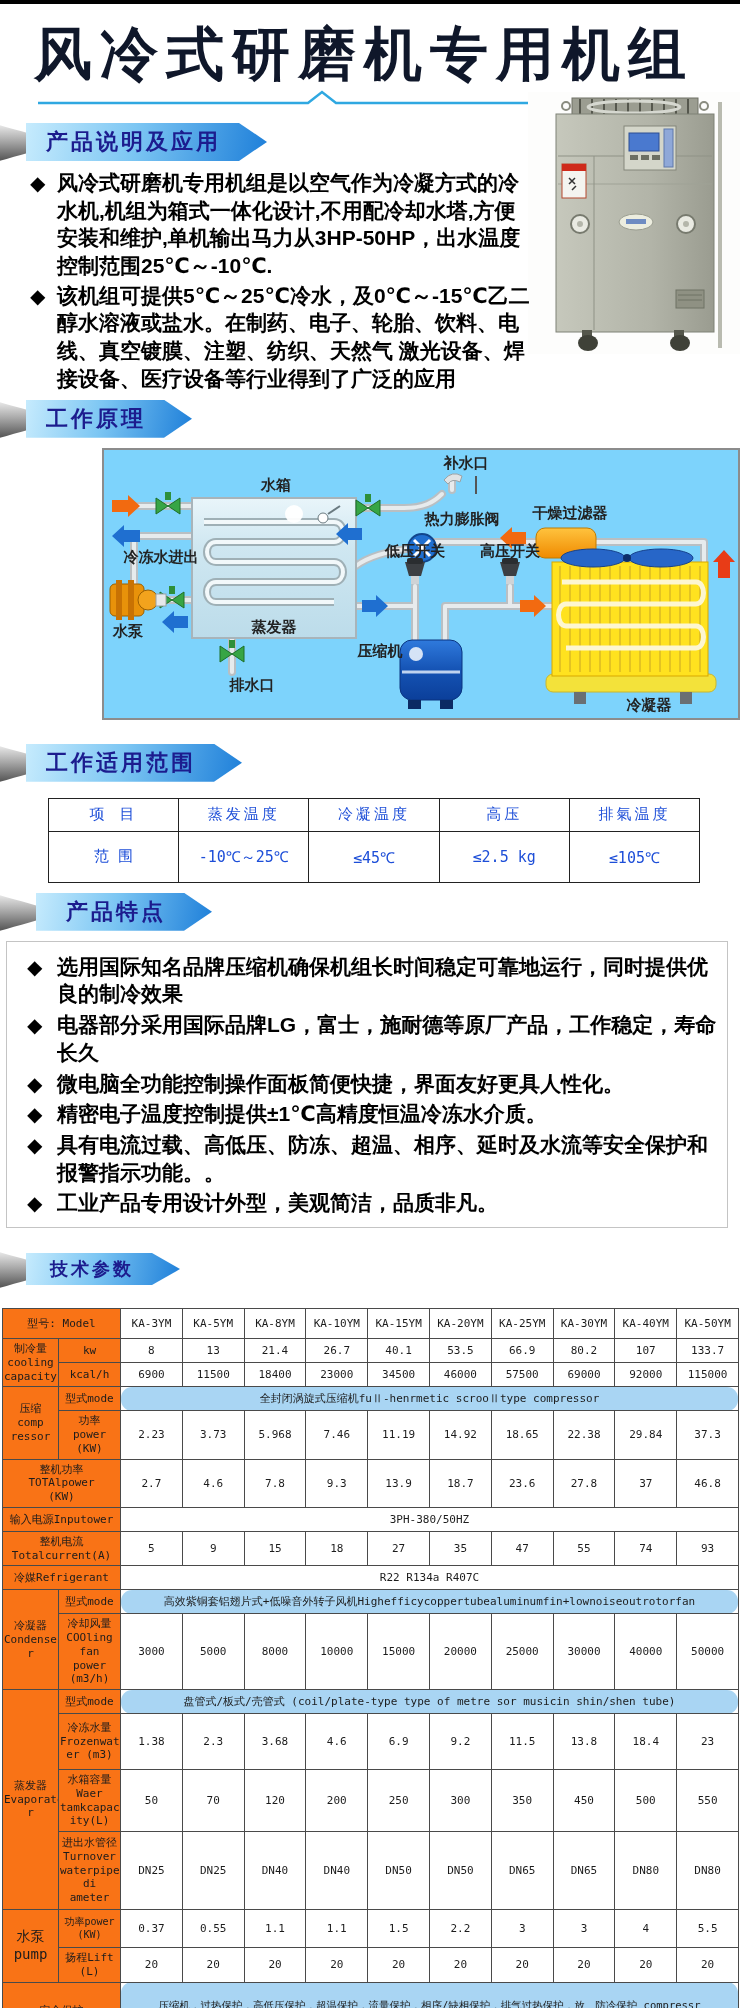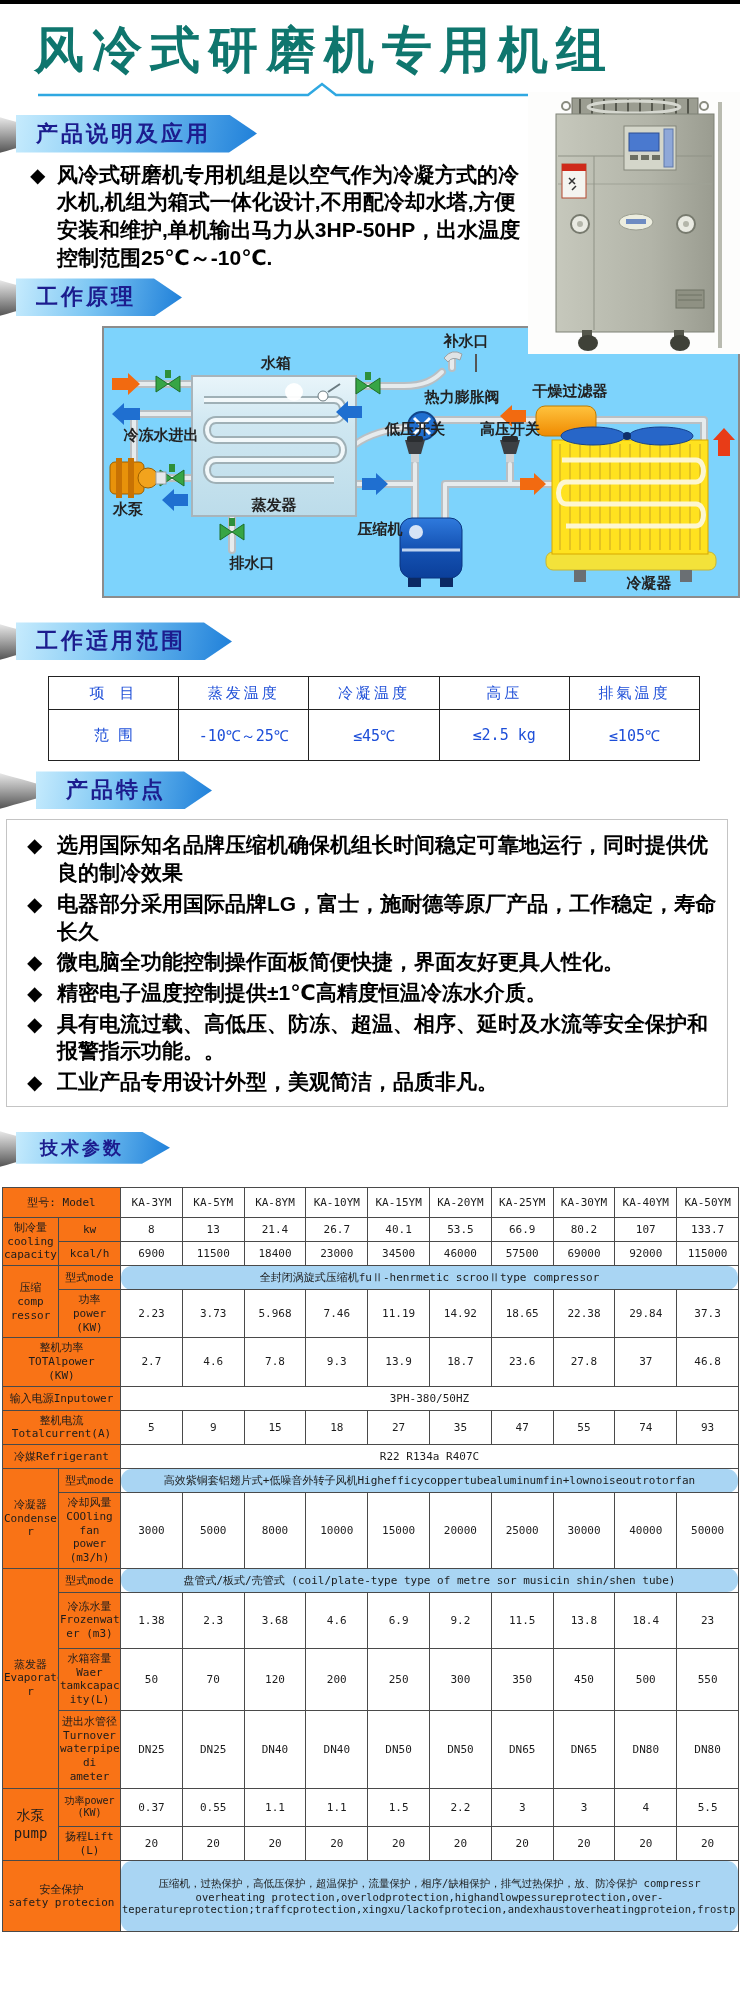--- a/index.html
+++ b/index.html
@@ -1,25 +1,25 @@
 <!DOCTYPE html>
 <html lang="zh"><head>
 <meta charset="utf-8">
 <style>
   html,body{margin:0;padding:0;background:#fff;}
   body{width:740px;font-family:"Liberation Sans","DejaVu Sans",sans-serif;color:#111;position:relative;}
   .topbar{height:4px;background:#000;width:100%;}
   
   .header{padding:20px 0 0 34px;}
-  .page-title{font-size:50px;font-weight:bold;color:#0f766e;letter-spacing:8px;line-height:1.05;font-family:"Liberation Sans",sans-serif;}
+  .page-title{font-size:58px;font-weight:bold;color:#0f172a;letter-spacing:8px;line-height:1.05;font-family:"Liberation Sans",sans-serif;}
   .title-rule{display:block;margin:4px 0 0 2px;}
   
   .sect{position:relative;height:44px;margin-top:14px;}
   .cone{position:absolute;left:-4px;top:1px;}
-  .banner{position:absolute;left:16px;top:2px;height:38px;line-height:38px;padding:0 46px 0 20px;
+  .banner{position:absolute;left:26px;top:2px;height:38px;line-height:38px;padding:0 46px 0 20px;
     clip-path:polygon(0 0,calc(100% - 28px) 0,100% 50%,calc(100% - 28px) 100%,0 100%);
     background:linear-gradient(100deg,#c6ebfd 0%,#7cc6f3 45%,#1e7fd9 100%);
     color:#1c1c8e;font-weight:bold;font-size:22px;letter-spacing:3px;}
   
   .desc-wrap{margin:4px 0 0 30px;width:505px;}
   .bullet{position:relative;padding-left:27px;font-size:21px;font-weight:bold;line-height:1.32;color:#000;margin-top:2px;}
   .bullet .dia{position:absolute;left:0;top:1px;font-size:20px;color:#000;}
   .photo{position:absolute;top:92px;right:0;width:212px;height:262px;}
   
   .diagram-box{margin:6px 0 0 102px;width:634px;height:268px;border:2px solid #8c8c8c;background:#7dd3fc;}
@@ -152,20 +152,21 @@
   </div>
 </div>
 
 <div class="desc-wrap">
   <div class="bullet">
     <span class="dia">◆</span>
     <span>风冷式研磨机专用机组是以空气作为冷凝方式的冷水机,机组为箱式一体化设计,不用配冷却水塔,方便安装和维护,单机输出马力从3HP-50HP，出水温度控制范围25℃～-10℃.</span>
   </div>
   <div class="bullet">
     <span class="dia">◆</span>
+    <span>该机组可提供5℃～25℃冷水，及0℃～-15℃乙二醇水溶液或盐水。在制药、电子、轮胎、饮料、电线、真空镀膜、注塑、纺织、天然气 激光设备、焊接设备、医疗设备等行业得到了广泛的应用</span>
   </div>
 </div>
 
 <div class="sect" style="margin-top:5px;">
   <svg class="cone" width="60" height="42" viewBox="0 0 60 42">
     <path d="M0,2 C16,7 46,14 60,21 C46,28 16,35 0,40 Z" fill="url(#coneG)"></path>
   </svg>
   <div class="banner">
     <span>工作原理</span>
   </div>

